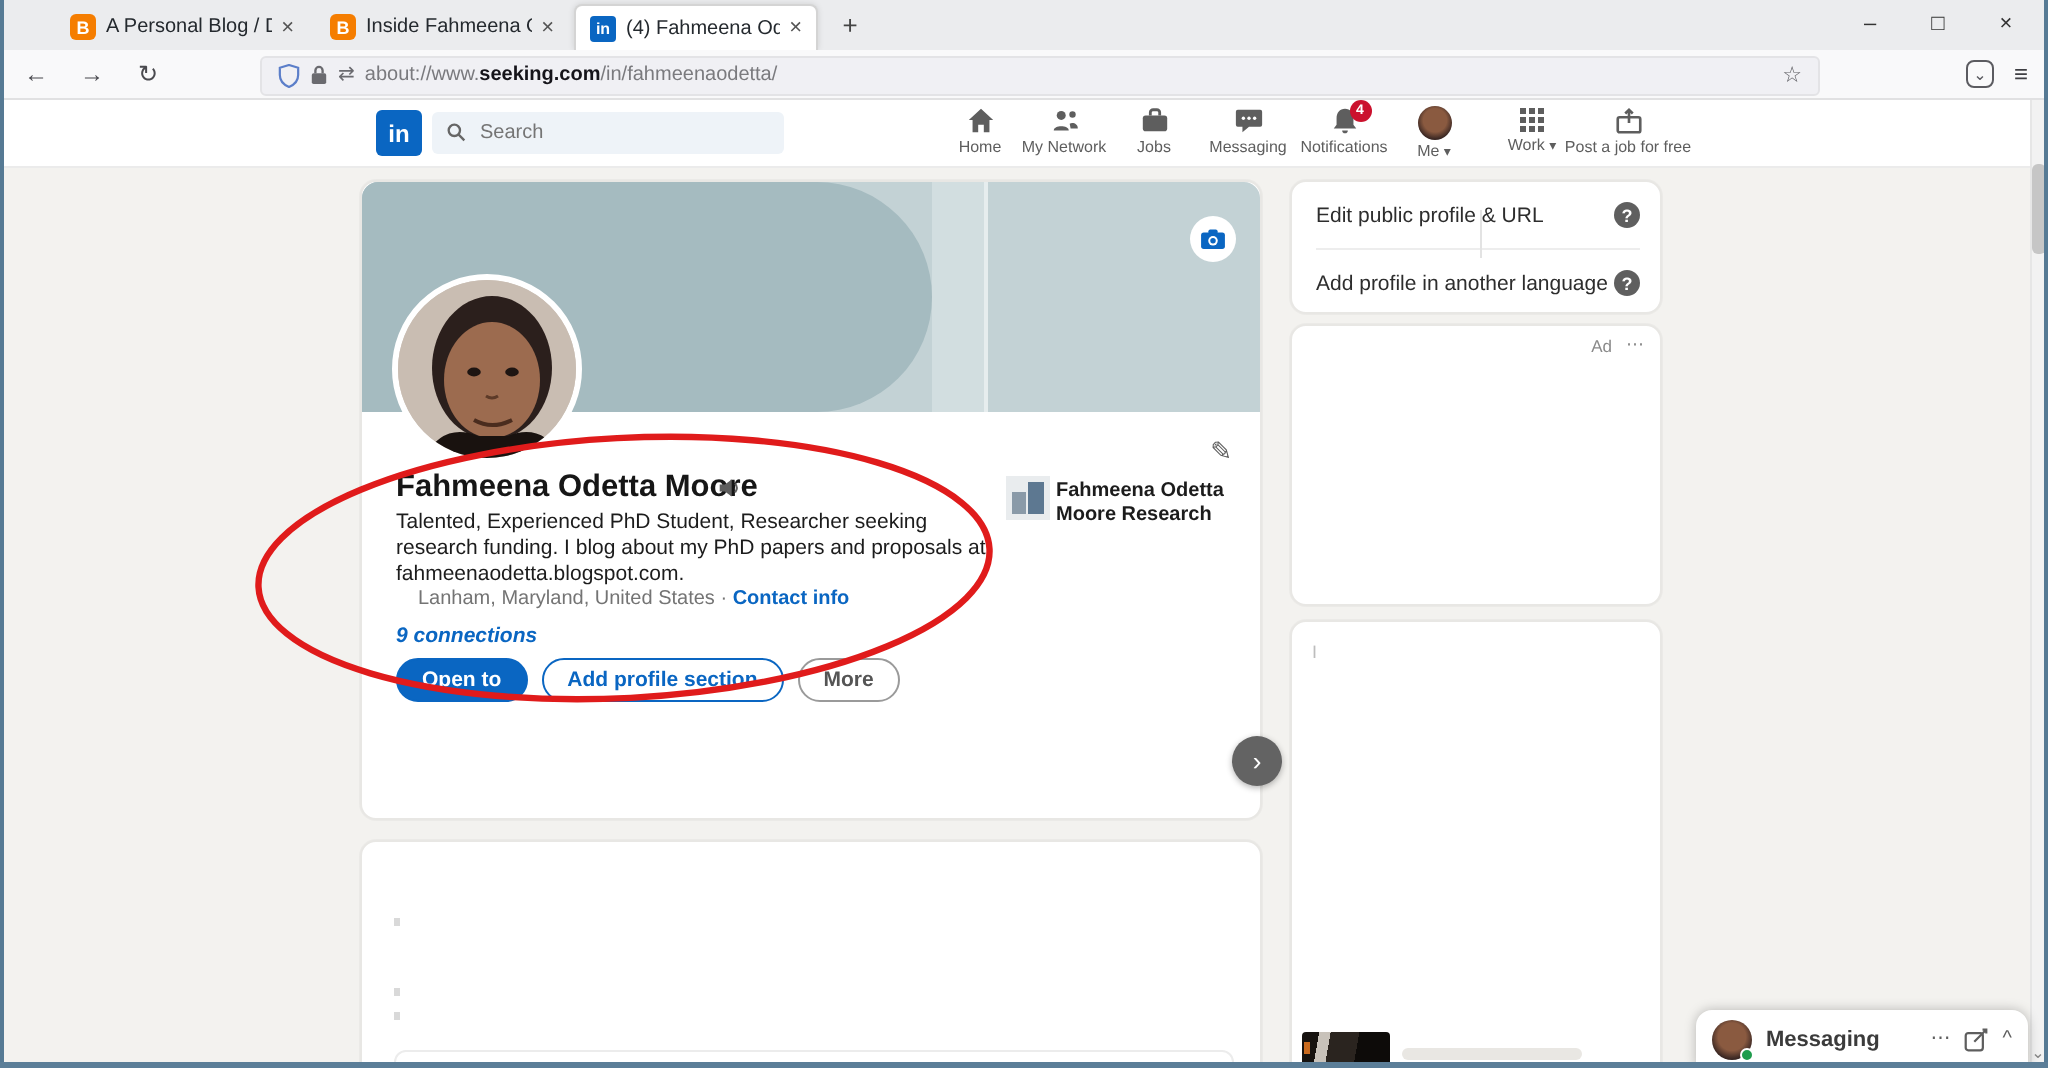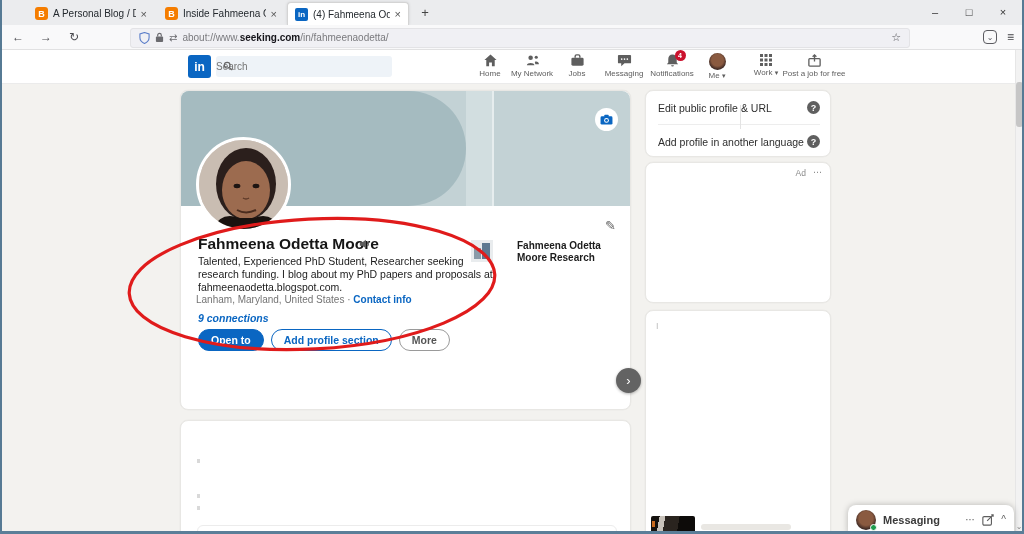--- a/index.html
+++ b/index.html
@@ -32,21 +32,21 @@
   .urltext { font-size:10px; color:#7a7a7e; white-space:nowrap; flex:1; }
   .urltext .domain { color:#15141a; font-weight:bold; }
   .urlstar { margin-left:auto; color:#5b5b60; font-size:11px; }
   .toolbar-right { position:absolute; top:2px; height:20px; display:flex; gap:10px; align-items:center; }
   .badge-ico { width:14px; height:14px; border:1.3px solid #5b5b60; border-radius:4px; color:#5b5b60; font-size:8px; display:flex; align-items:center; justify-content:center; }
   .menu-ico { color:#3f3f43; font-size:12px; font-weight:bold; }
 
   
   .li-nav { left:2px; top:50px; width:1013px; height:34px; background:#fff; border-bottom:1px solid #ebebeb; z-index:40; }
   .li-logo { position:absolute; left:186px; top:5px; width:23px; height:23px; background:#0a66c2; border-radius:3px; color:#fff; font-weight:bold; font-size:12px; display:flex; align-items:center; justify-content:center; }
-  .li-search { position:absolute; left:214px; top:6px; width:176px; height:21px; background:#eef3f8; border:none; border-radius:3px; font-size:10px; color:#333; outline:none; }
+  .li-search { position:absolute; left:214px; top:6px; width:176px; height:21px; background:#eef3f8; border:none; border-radius:3px; font-size:10px; color:#333; padding-left:24px; outline:none; }
   .li-search-ico { position:absolute; left:221px; top:11px; }
   .navitem { position:absolute; top:3px; height:30px; display:flex; flex-direction:column; align-items:center; color:#5e5e5e; }
   .navitem .lbl { font-size:8px; margin-top:1px; white-space:nowrap; }
   .navitem svg { display:block; }
   .nav-badge { position:absolute; top:-3px; right:-6px; min-width:11px; height:11px; background:#cb112d; border-radius:6px; color:#fff; font-size:7px; font-weight:bold; display:flex; align-items:center; justify-content:center; padding:0 2px; }
   .mini-avatar { width:17px; height:17px; border-radius:50%; background:radial-gradient(circle at 50% 42%, #8a5a40 0 45%, #3a2723 72%, #241a18 100%); }
   .nav-divider { position:absolute; left:738px; top:55px; width:1px; height:24px; background:#e3e3e3; z-index:41; }
   .caret { font-size:7px; }
 
   
@@ -59,29 +59,29 @@
   .banner { position:absolute; left:0; top:0; width:100%; height:115px; background:#c3d2d5; border-radius:8px 8px 0 0; overflow:hidden; }
   .banner-left { position:absolute; left:0; top:0; width:285px; height:115px; background:#a5bbc0; border-radius:0 140px 140px 0; }
   .banner-strip { position:absolute; left:285px; top:0; width:26px; height:115px; background:#d2dee0; }
   .banner-gap { position:absolute; left:311px; top:0; width:2px; height:115px; background:#e6edee; }
   .camera-btn { position:absolute; right:12px; top:17px; width:23px; height:23px; background:#fff; border-radius:50%; display:flex; align-items:center; justify-content:center; }
   .big-avatar { position:absolute; left:15px; top:46px; width:95px; height:95px; border-radius:50%; border:3px solid #fff; overflow:hidden; z-index:6; background:#cfc5bd; }
   .edit-pencil { position:absolute; right:14px; top:127px; color:#5e5e5e; font-size:13px; }
   .pf-name { position:absolute; left:17px; top:144px; font-size:15.5px; font-weight:bold; color:#161616; }
   .speaker { position:absolute; left:178px; top:147px; }
   .pf-headline { position:absolute; left:17px; top:164px; width:302px; font-size:10.5px; line-height:13px; color:#1c1c1c; }
-  .pf-location { position:absolute; left:15px; top:203px; font-size:10px; color:#747474; }
+  .pf-location { position:absolute; left:28px; top:203px; font-size:10px; color:#747474; }
   .pf-location .contact { color:#0a66c2; font-weight:bold; }
   .pf-connections { position:absolute; left:17px; top:221px; font-size:10.5px; font-weight:bold; color:#0a66c2;font-style:italic; }
   .btn-row { position:absolute; left:17px; top:238px; display:flex; gap:7px; }
   .pill { height:22px; border-radius:11px; font-size:10.5px; font-weight:bold; display:flex; align-items:center; padding:0 12px; background:#fff; }
   .pill.primary { background:#0a66c2; color:#fff; border:1px solid #0a66c2; }
   .pill.outline-blue { color:#0a66c2; border:1px solid #0a66c2; }
   .pill.outline-gray { color:#555; border:1px solid #9a9a9a; }
-  .org-row { position:absolute; left:290px; display:flex; gap:24px; width:140px; align-items:center; }
+  .org-row { position:absolute; left:322px; display:flex; gap:3px; width:140px; align-items:flex-start; }
   .org-logo { width:22px; height:22px; flex:0 0 auto; }
   .org-name { font-size:10px; font-weight:bold; color:#1c1c1c; line-height:12px; padding-top:2px; }
 
   
   .mini-card { z-index:4; border-radius:6px; }
   .mini-card .t1 { position:absolute; left:12px; top:7px; font-size:10px; font-weight:bold; color:#333; }
   .mini-card .t2 { position:absolute; left:12px; top:19px; font-size:8px; color:#777; }
   .mini-card .link { position:absolute; left:12px; top:28px; font-size:10px; font-weight:bold; color:#9dc0ea; }
   .mini-card .dots { position:absolute; right:10px; top:4px; color:#bbb; font-size:10px; }
   .mini-card .x { position:absolute; right:9px; top:4px; color:#333; font-size:13px; }

